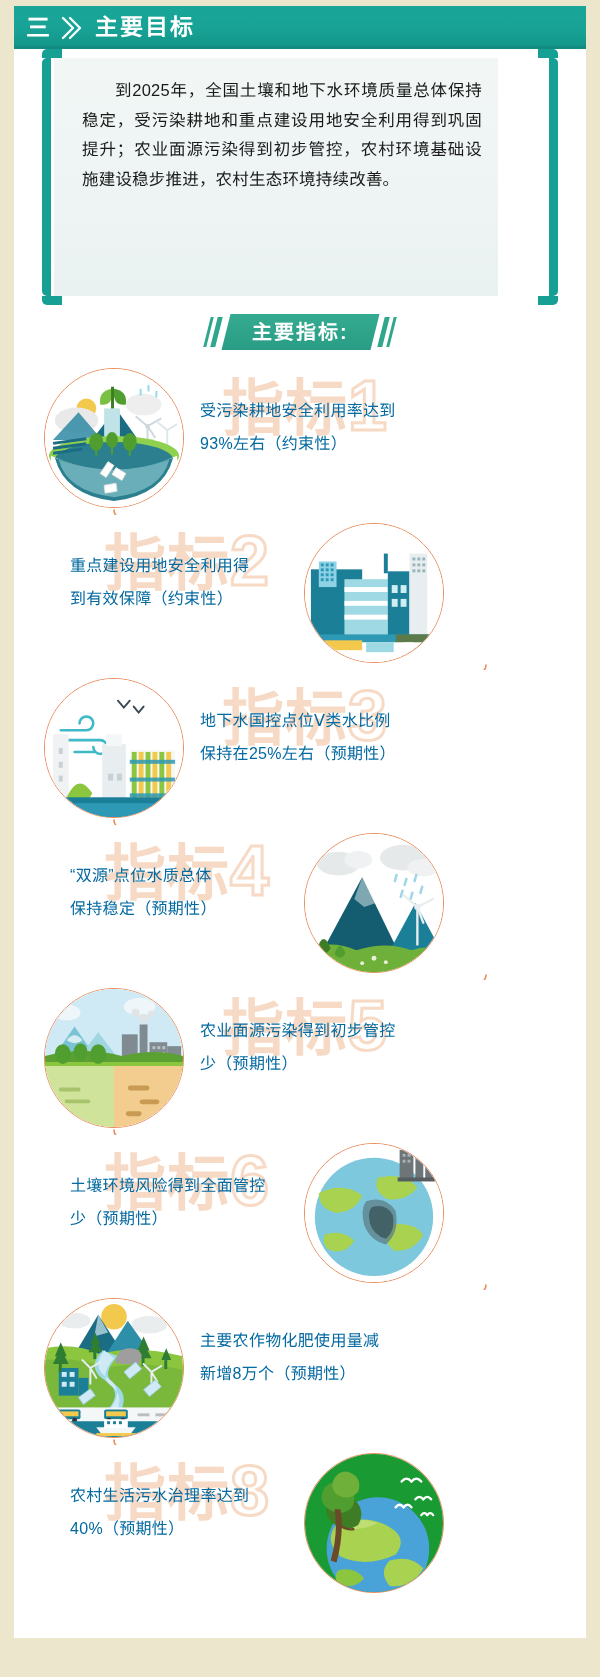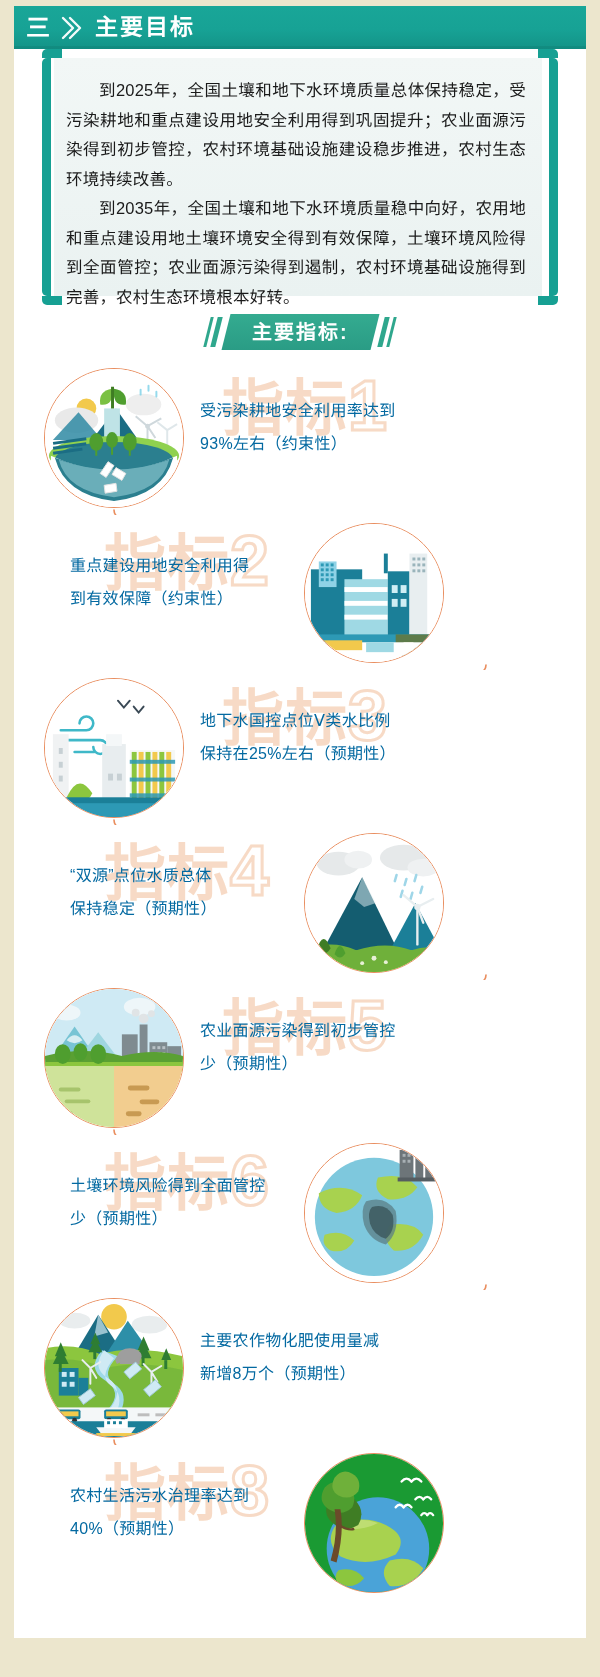--- a/index.html
+++ b/index.html
@@ -95,23 +95,23 @@
     background: #16a093;
   }
   .brk.left::before  { top: -9px;  left: 0;  width: 20px; border-radius: 5px 0 0 0;}
   .brk.left::after   { bottom: -9px; left: 0; width: 20px; border-radius: 0 0 0 5px;}
   .brk.right::before { top: -9px;  left: -11px; width: 20px; border-radius: 0 5px 0 0;}
   .brk.right::after  { bottom: -9px; left: -11px; width: 20px; border-radius: 0 0 5px 0;}
 
   #quote-body {
     position: absolute;
     left: 12px; top: 0;
-    width: 488px; height: 238px;
+    width: 444px; height: 238px;
     background: linear-gradient(180deg, #f2f7f6 0%, #eaf2f1 100%);
-    padding: 18px 16px 10px 12px;
+    padding: 18px 16px 10px 28px;
   }
   .qpara {
     color: #1a1a1a;
     font-size: 16.5px;
     line-height: 29.5px;
     text-indent: 33px;
     text-align: justify;
     letter-spacing: .2px;
   }
 
@@ -247,21 +247,20 @@
       </svg>
     </span>
     <span class="hdr-title">主要目标</span>
   </div>
 
   <div id="quote-wrap">
     <div class="brk left"></div>
     <div class="brk right"></div>
     <div id="quote-body">
       <p class="qpara">到2025年，全国土壤和地下水环境质量总体保持稳定，受污染耕地和重点建设用地安全利用得到巩固提升；农业面源污染得到初步管控，农村环境基础设施建设稳步推进，农村生态环境持续改善。</p>
-      <p class="qpara">到2035年，全国土壤和地下水环境质量稳中向好，农用地和重点建设用地土壤环境安全得到有效保障，土壤环境风险得到全面管控；农业面源污染得到遏制，农村环境基础设施得到完善，农村生态环境根本好转。</p>
     </div>
   </div>
 
   <div id="ribbon">
     <div class="rb-tick thin"></div>
     <div class="rb-tick"></div>
     <div class="rb-main">
       <span>主要指标:</span>
     </div>
     <div class="rb-tick"></div>

